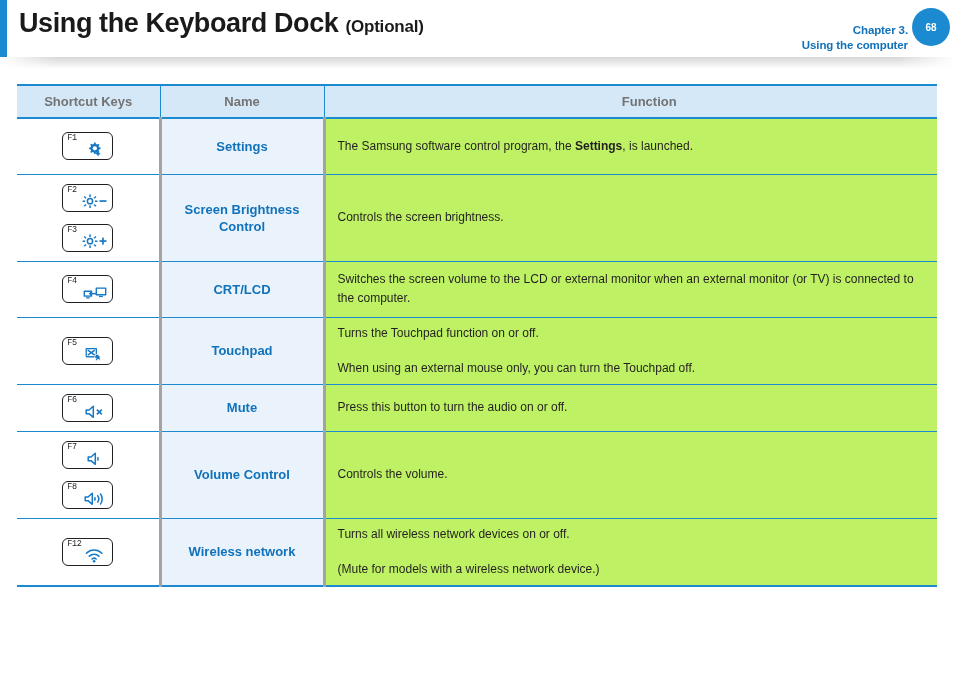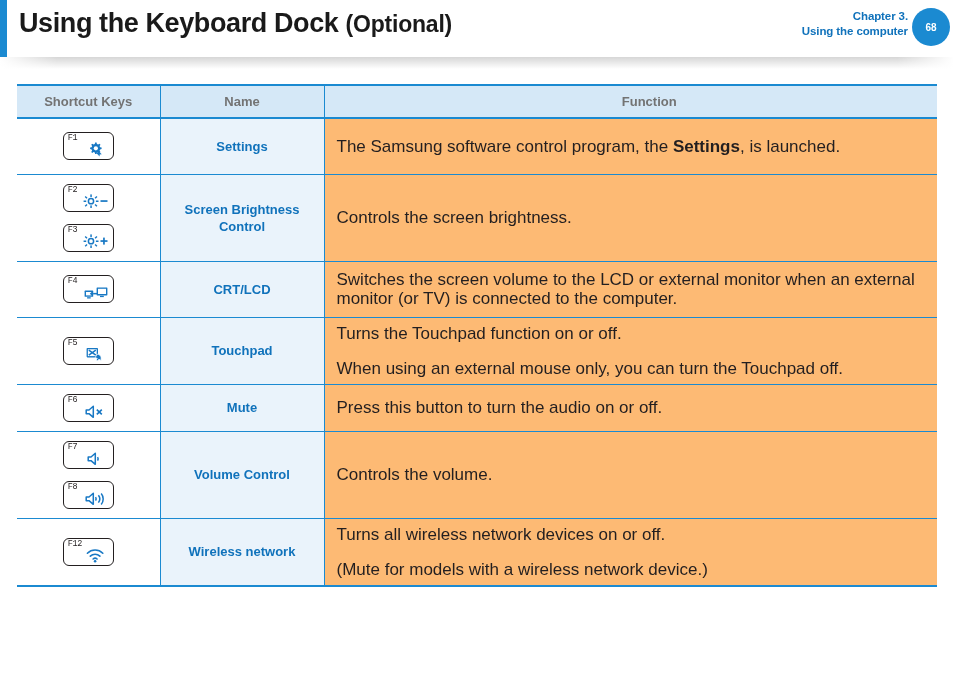--- a/index.html
+++ b/index.html
@@ -33,28 +33,28 @@
     position: absolute;
     left: 19px;
     top: 8px;
     font-size: 27px;
     font-weight: bold;
     color: #1a1a1a;
     letter-spacing: -0.4px;
     white-space: nowrap;
   }
   .page-title-optional {
-    font-size: 23px;
+    font-size: 17px;
     font-weight: bold;
     letter-spacing: -0.2px;
   }
   .chapter-block {
     position: absolute;
     right: 46px;
-    top: 9px;
+    top: 23px;
     text-align: right;
     color: #1072bb;
     font-size: 11.5px;
     font-weight: bold;
     line-height: 15px;
     letter-spacing: -0.1px;
   }
   .page-number-circle {
     position: absolute;
     right: 4px;
@@ -112,44 +112,44 @@
     border-left: 1px solid #1b8ad1;
     border-right: 1px solid #1b8ad1;
     text-align: center;
     vertical-align: middle;
   }
   .shortcut-table thead th:first-child { border-left: none; }
   .shortcut-table thead th:last-child  { border-right: none; padding-left: 38px; }
 
   .shortcut-table tbody td {
     border-bottom: 1px solid #1b8ad1;
-    border-left: 1px solid #a3a3a3;
+    border-left: 3px solid #a3a3a3;
     border-right: 1px solid #1b8ad1;
     vertical-align: middle;
   }
   .shortcut-table tbody td.cell-keys {
     border-left: none;
     text-align: center;
     background: #ffffff;
     padding: 6px 0;
   }
   .shortcut-table tbody td.cell-name {
     background: #eaf3fb;
     color: #1072bb;
     font-size: 13px;
     font-weight: bold;
     text-align: center;
     line-height: 17px;
     padding: 4px 8px;
   }
   .shortcut-table tbody td.cell-func {
     border-right: none;
-    background: #fdba74;
+    background: #bef264;
     color: #231f20;
-    font-size: 17px;
+    font-size: 12px;
     line-height: 19px;
     padding: 6px 10px 6px 12px;
     text-align: left;
   }
   .shortcut-table tbody tr:last-child td {
     border-bottom: 2px solid #1b8ad1;
   }
   .cell-func b { font-weight: bold; }
   .func-line { display: block; }
   .func-line + .func-line { margin-top: 16px; }

